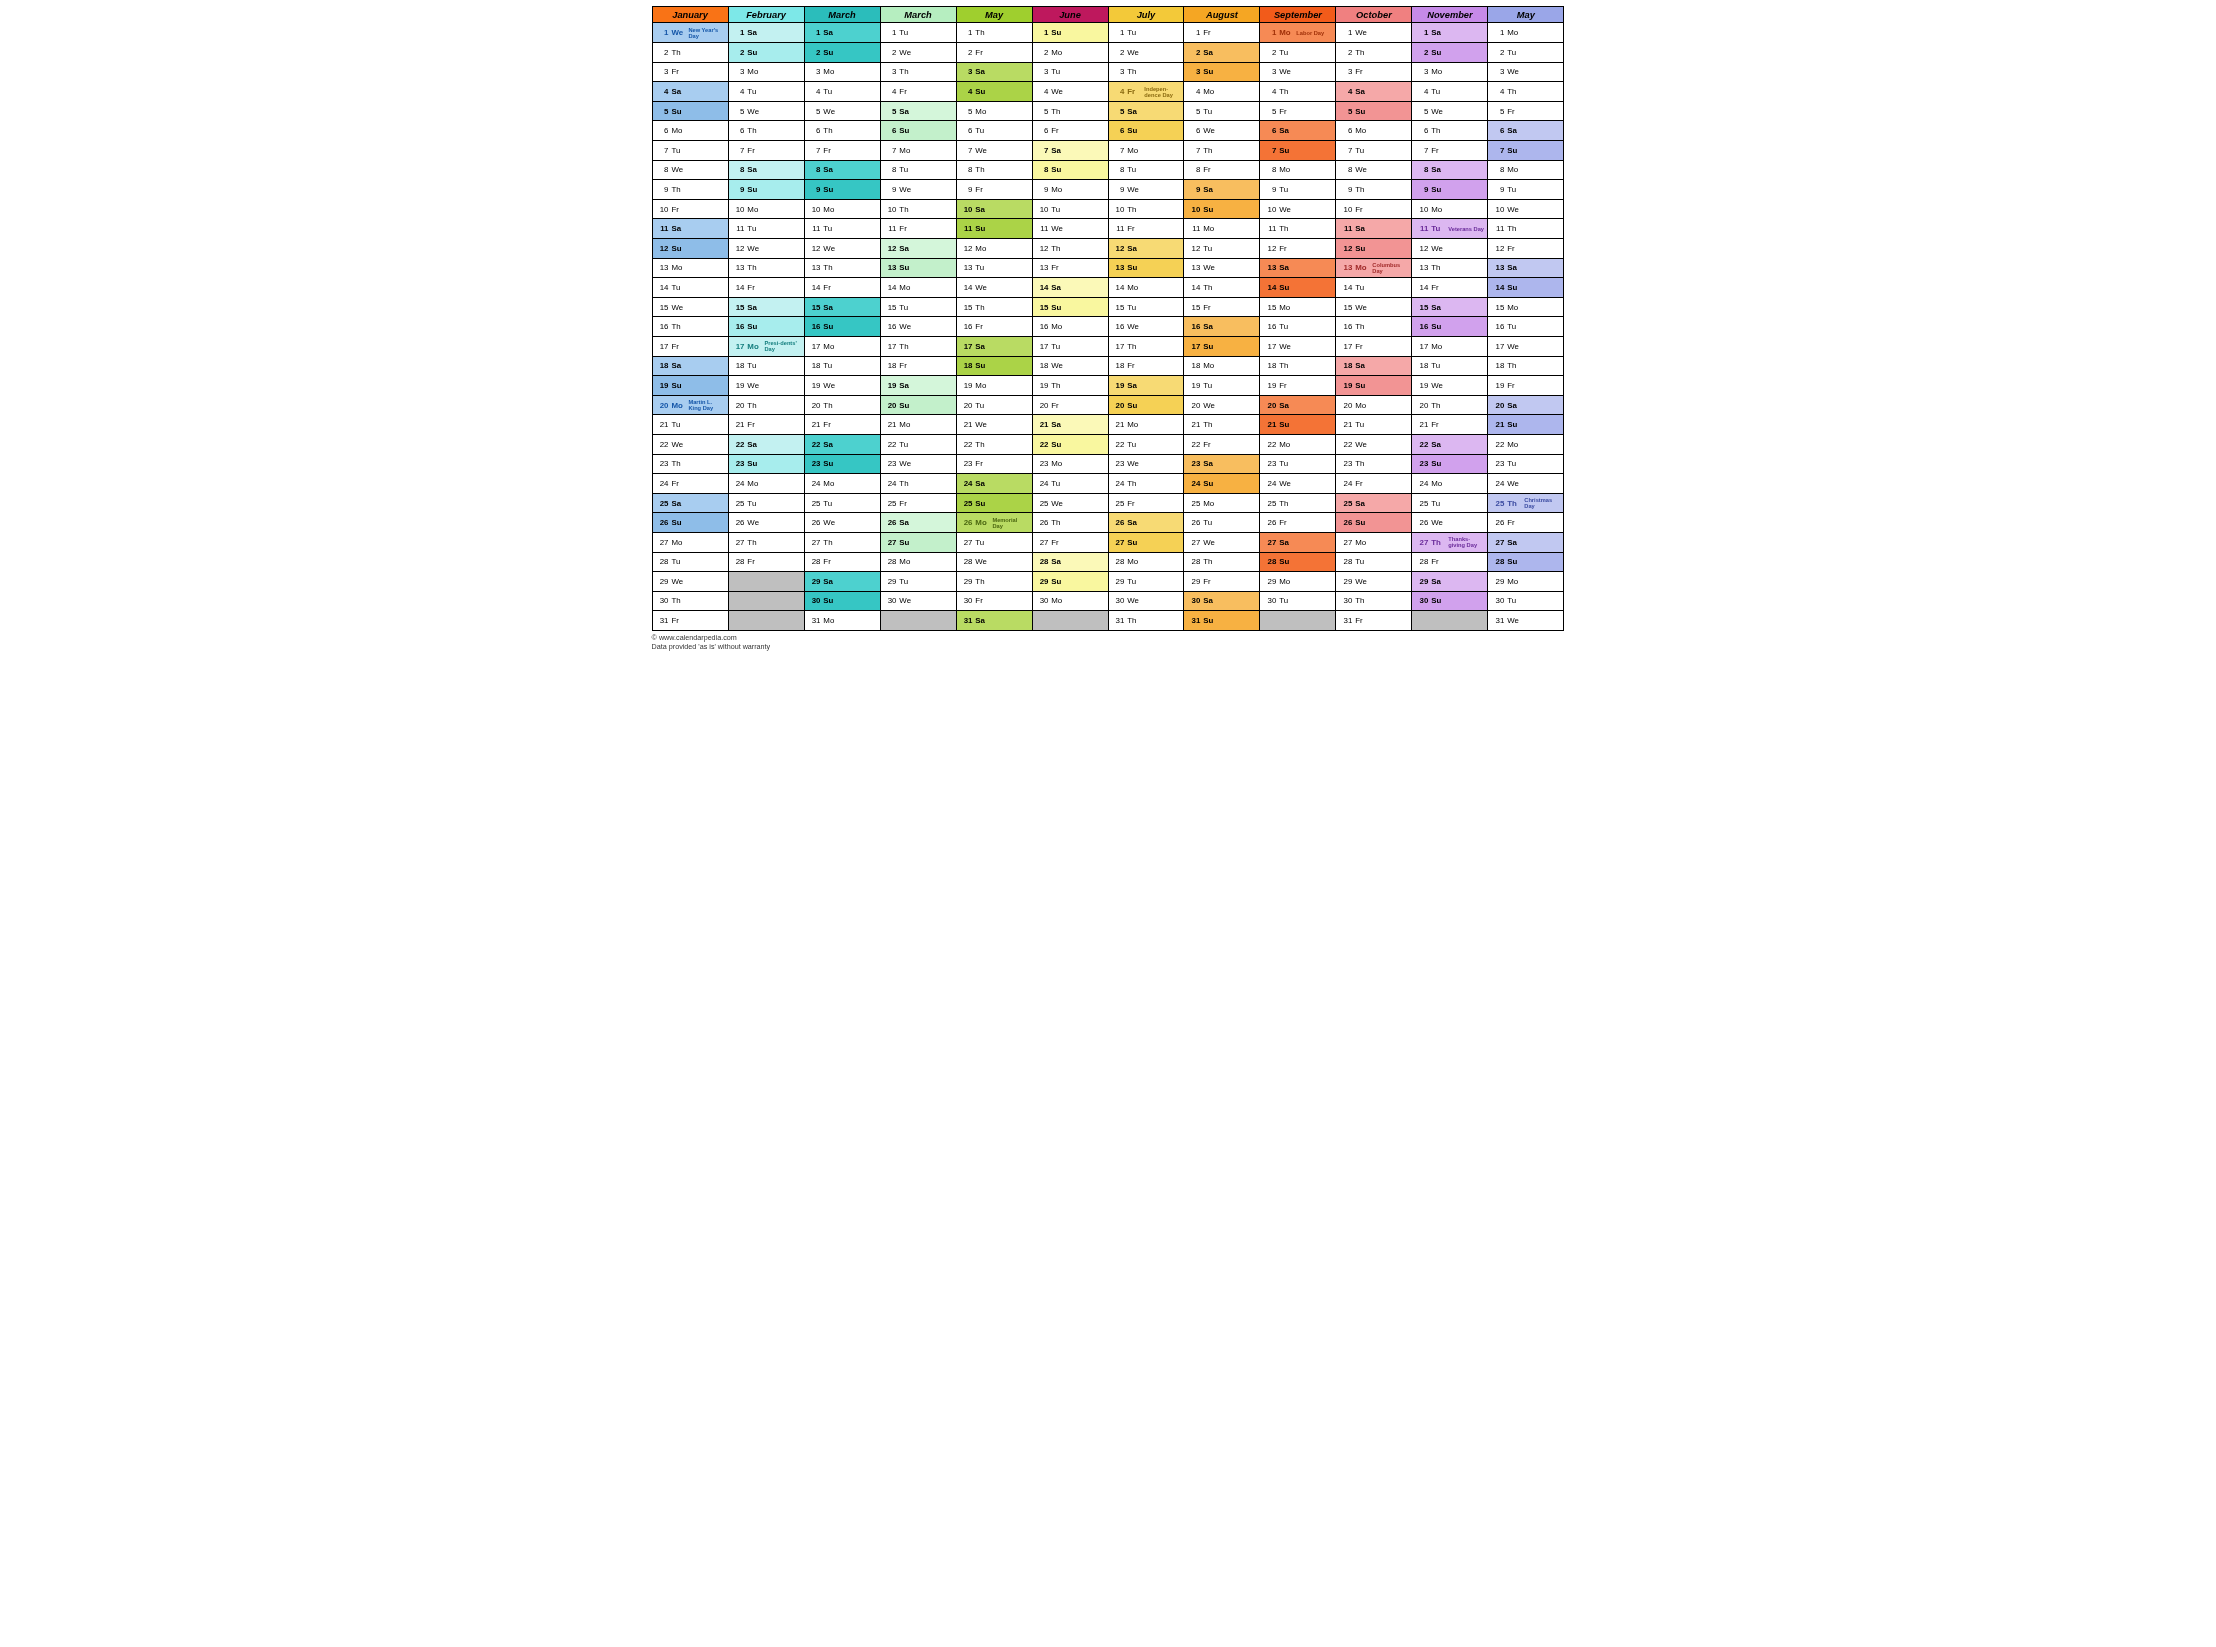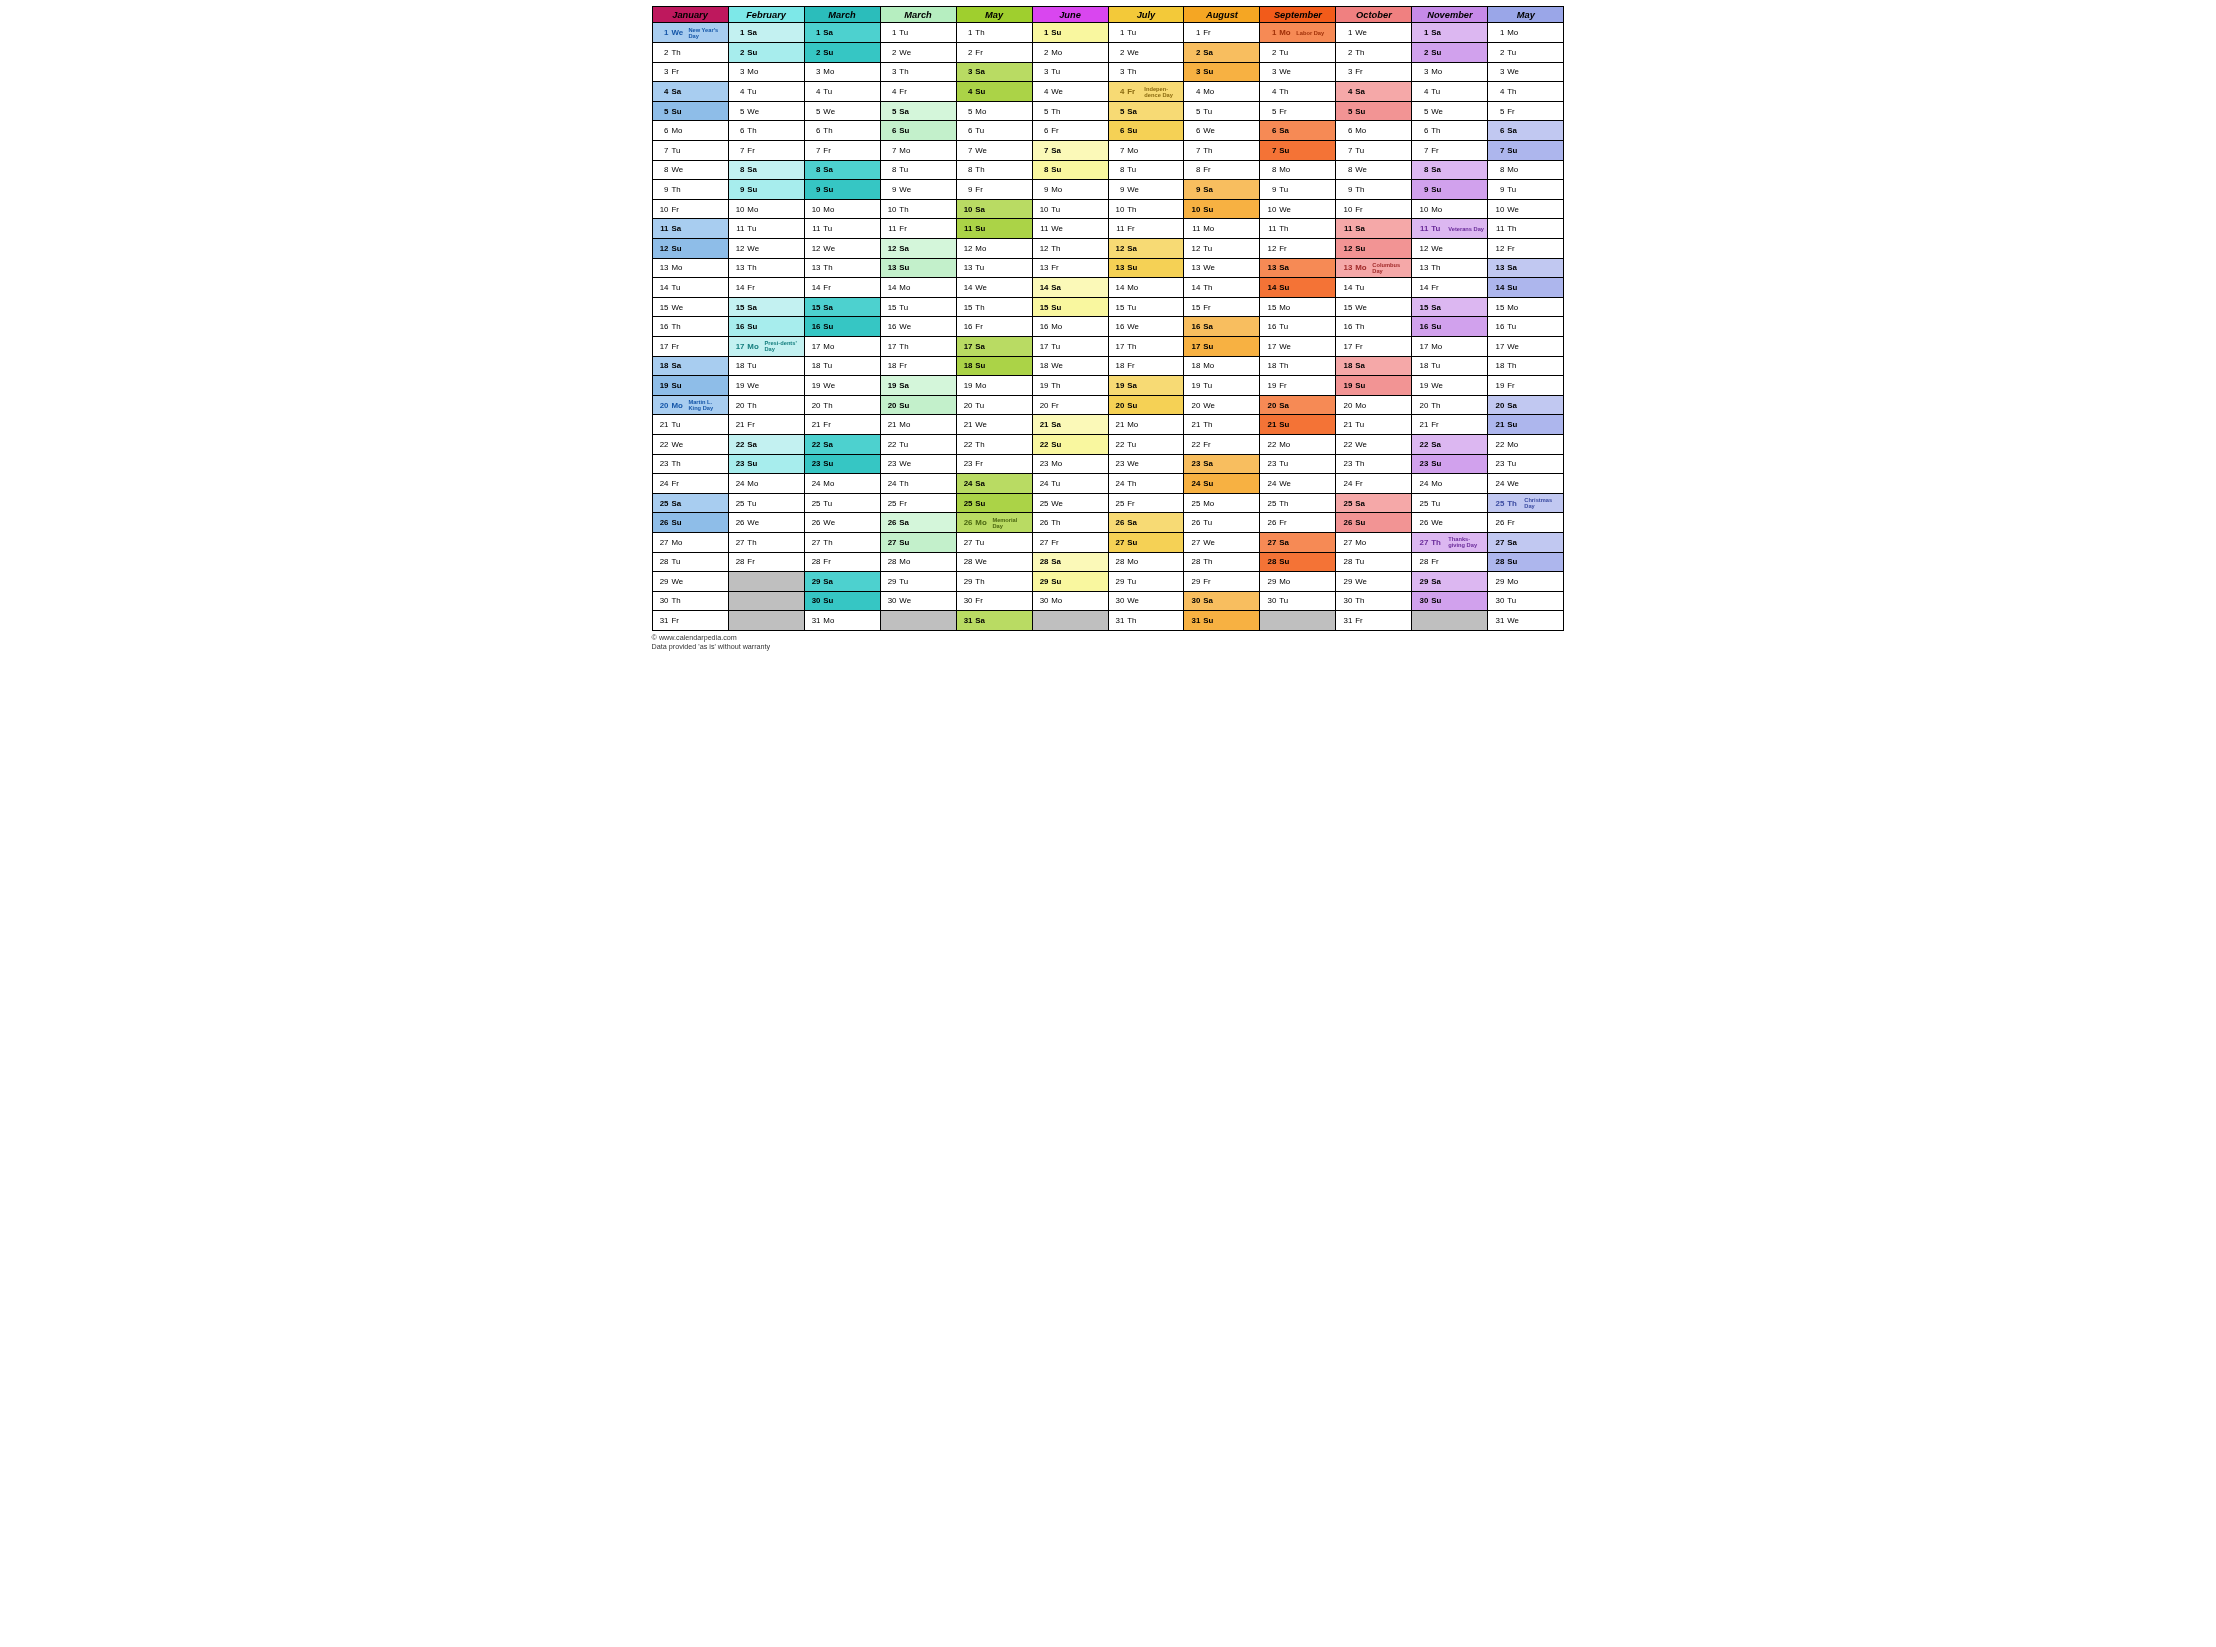--- a/index.html
+++ b/index.html
@@ -22,26 +22,26 @@
   .empty{background:#bfbfbf;}
   .foot{display:flex;justify-content:space-between;font-size:7.2px;color:#333;margin-top:2.1px;flex-direction:column;}
 </style>
 </head>
 <body>
 
 <div class="page">
   <table class="cal">
     <thead>
         <tr id="hdr-row">
-          <th style="background: #be185d;">January</th>
+          <th style="background: #f97316;">January</th>
           <th style="background: rgb(125, 232, 232);">February</th>
           <th style="background: rgb(43, 189, 187);">March</th>
           <th style="background: rgb(182, 238, 192);">March</th>
           <th style="background: rgb(159, 207, 46);">May</th>
-          <th style="background: #d946ef; margin-top: 39px;">June</th>
+          <th style="background: #be185d; margin-top: 39px;">June</th>
           <th style="background: rgb(243, 201, 57);">July</th>
           <th style="background: rgb(245, 166, 35);">August</th>
           <th style="background: rgb(242, 91, 26);">September</th>
           <th style="background: rgb(240, 128, 128);">October</th>
           <th style="background: rgb(198, 138, 232);">November</th>
           <th style="background: rgb(154, 166, 232);">May</th>
         </tr>
       </thead>
     <tbody id="cal-body">
         <tr>

